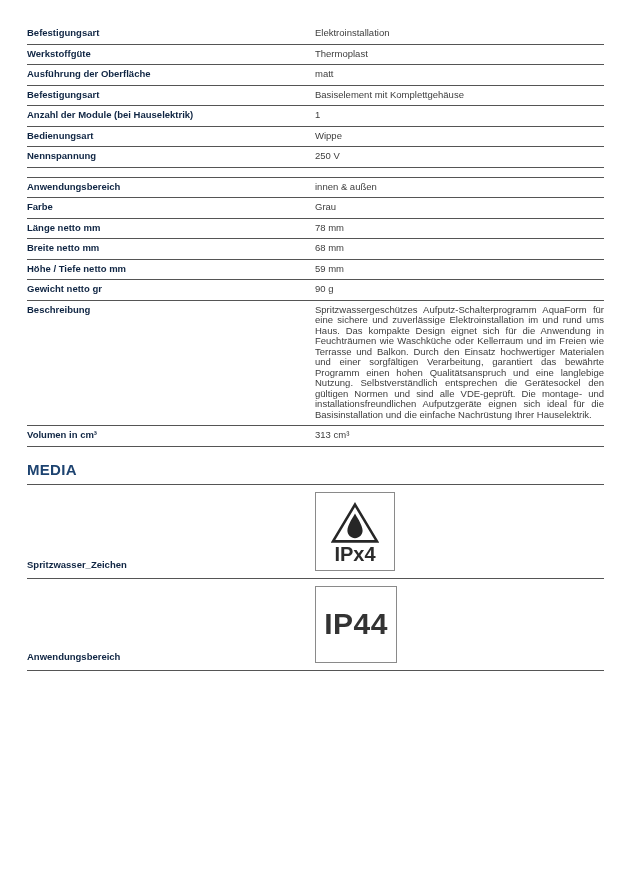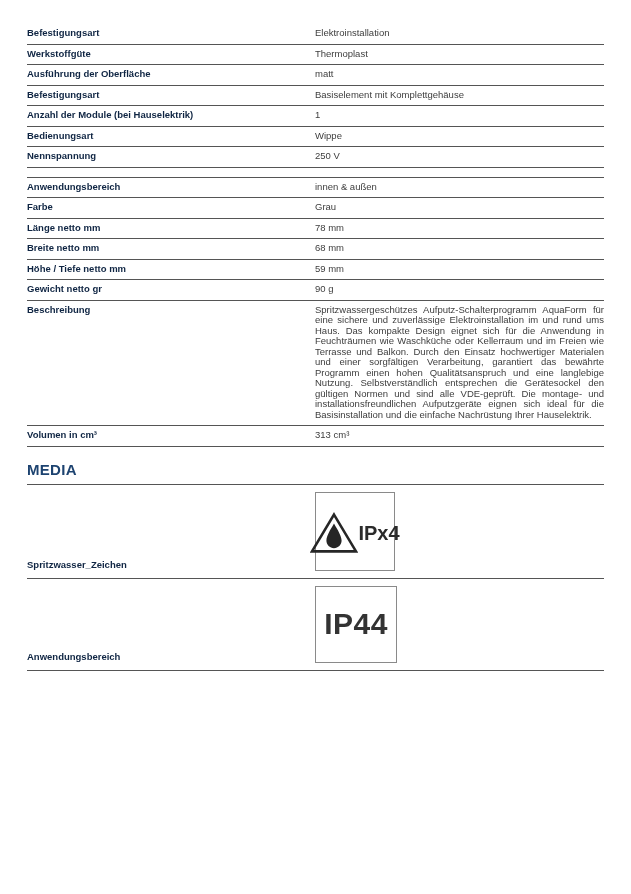--- a/index.html
+++ b/index.html
@@ -64,21 +64,21 @@
     font-size: 9.5px;
     line-height: 10.5px;
     font-weight: bold;
     color: #0f2543;
     padding-top: 2px;
   }
   .badge-box {
     border: 1px solid #8a8a8a;
     background: #ffffff;
     display: flex;
-    flex-direction: row;
+    flex-direction: column;
     align-items: center;
     justify-content: center;
   }
   .badge-ipx4 {
     width: 80px;
     height: 79px;
     padding-top: 4px;
   }
   .badge-ipx4 .caption {
     font-size: 20px;

